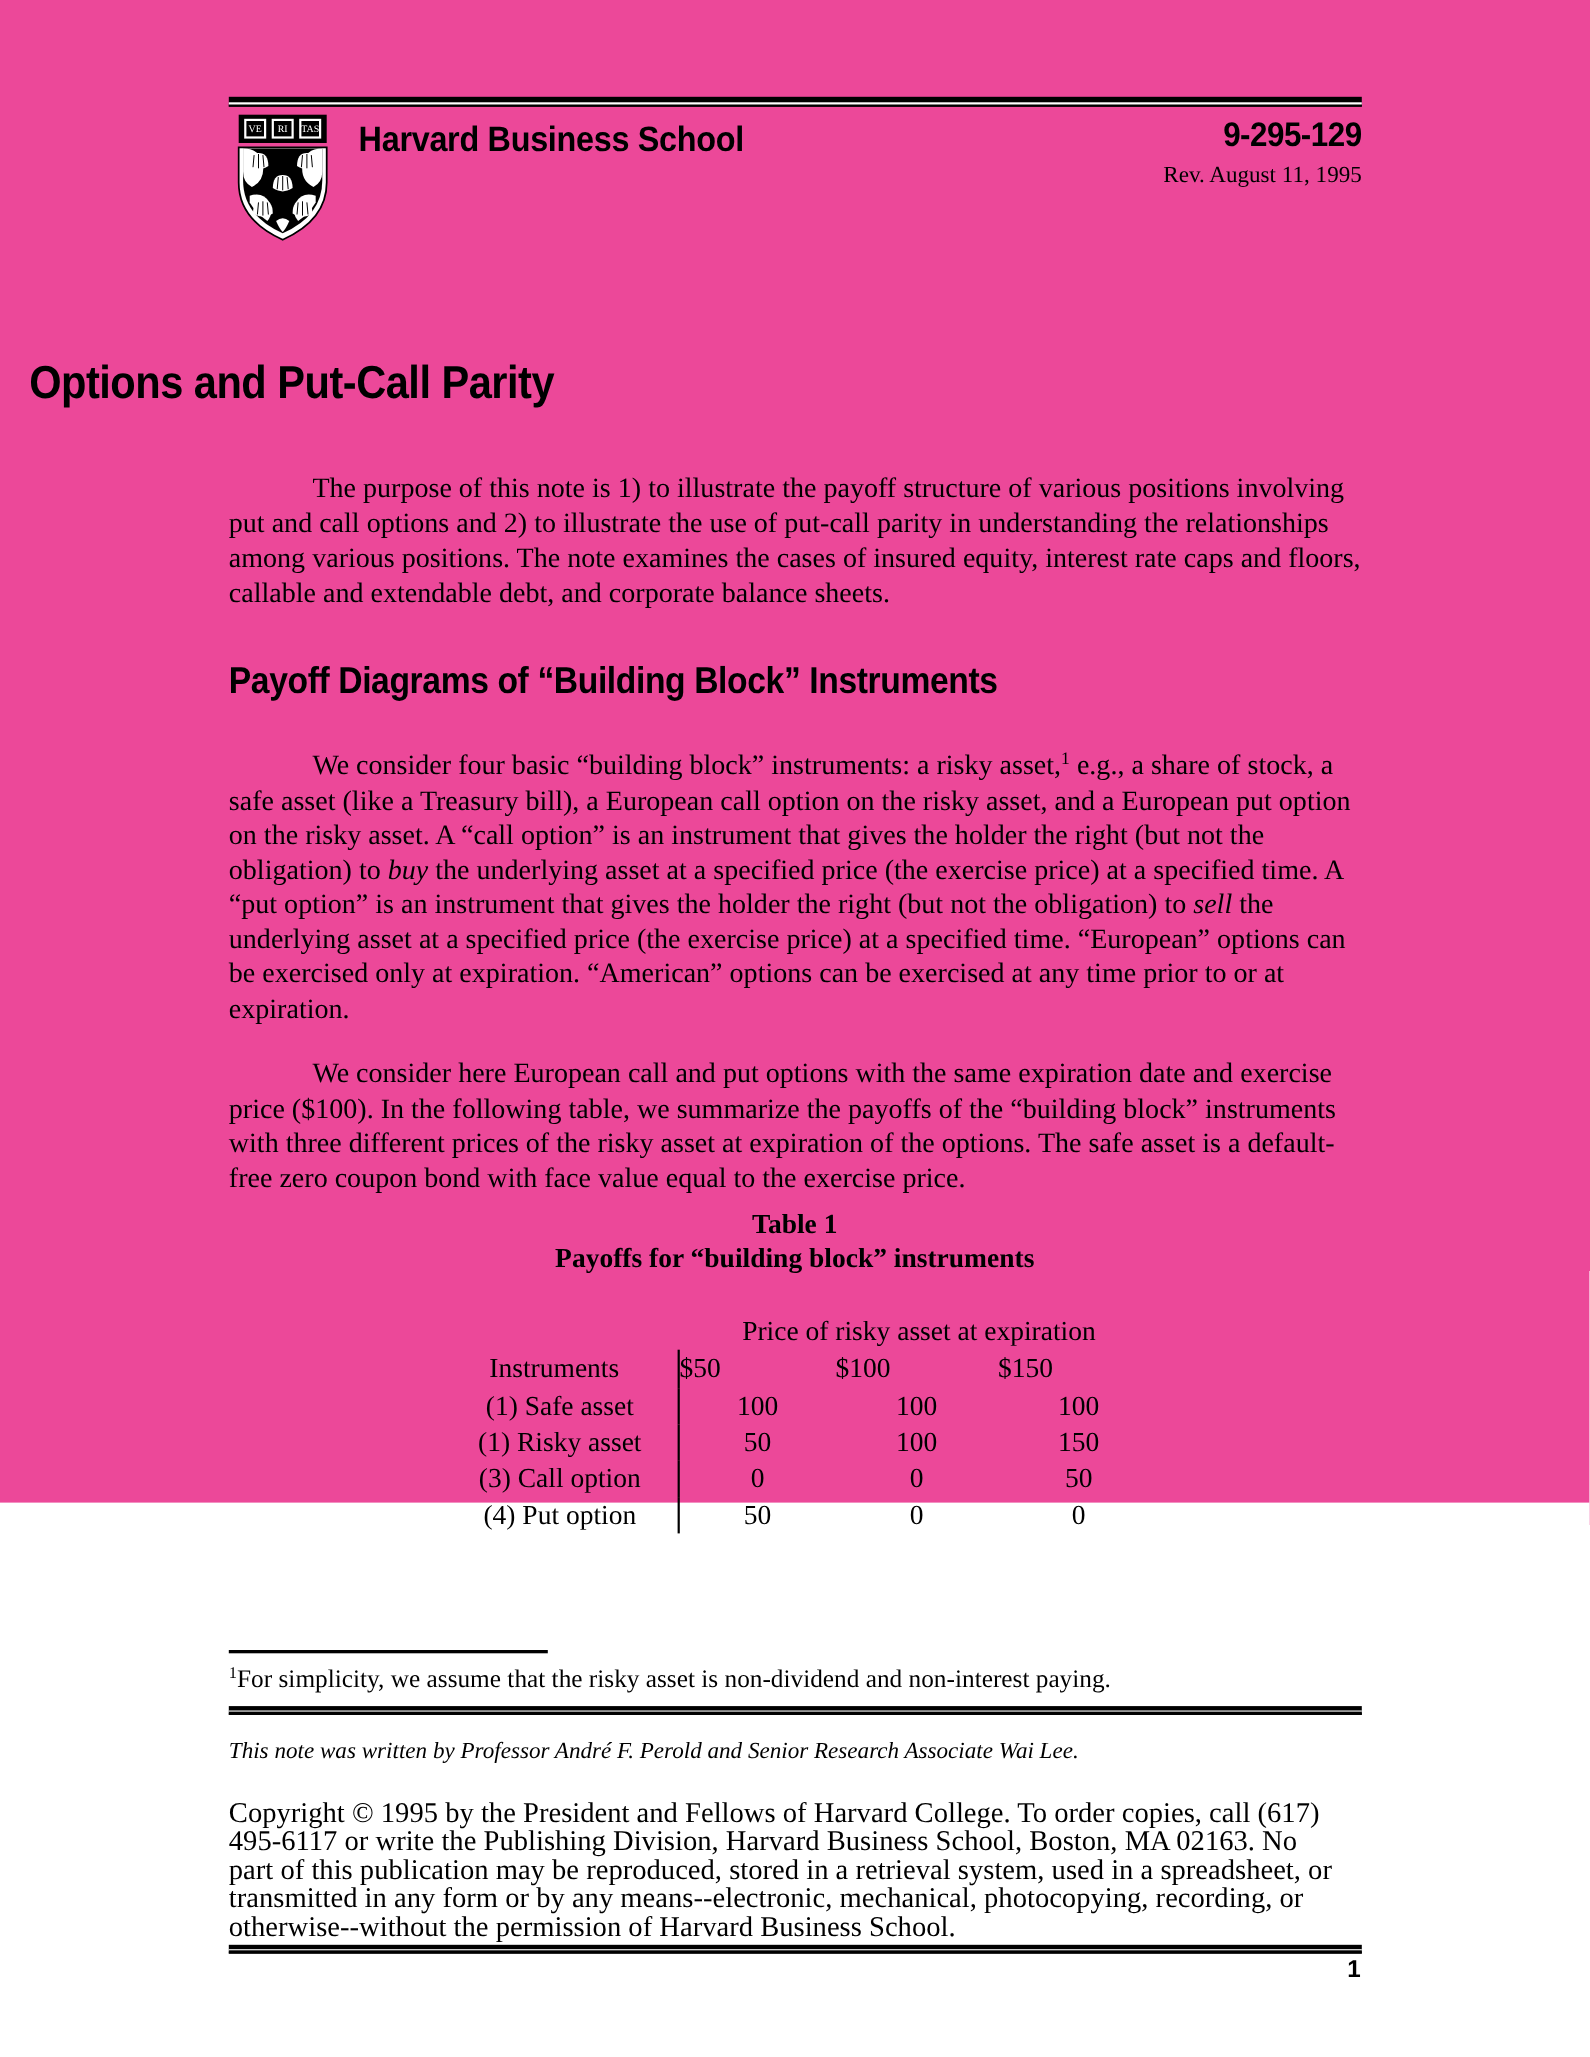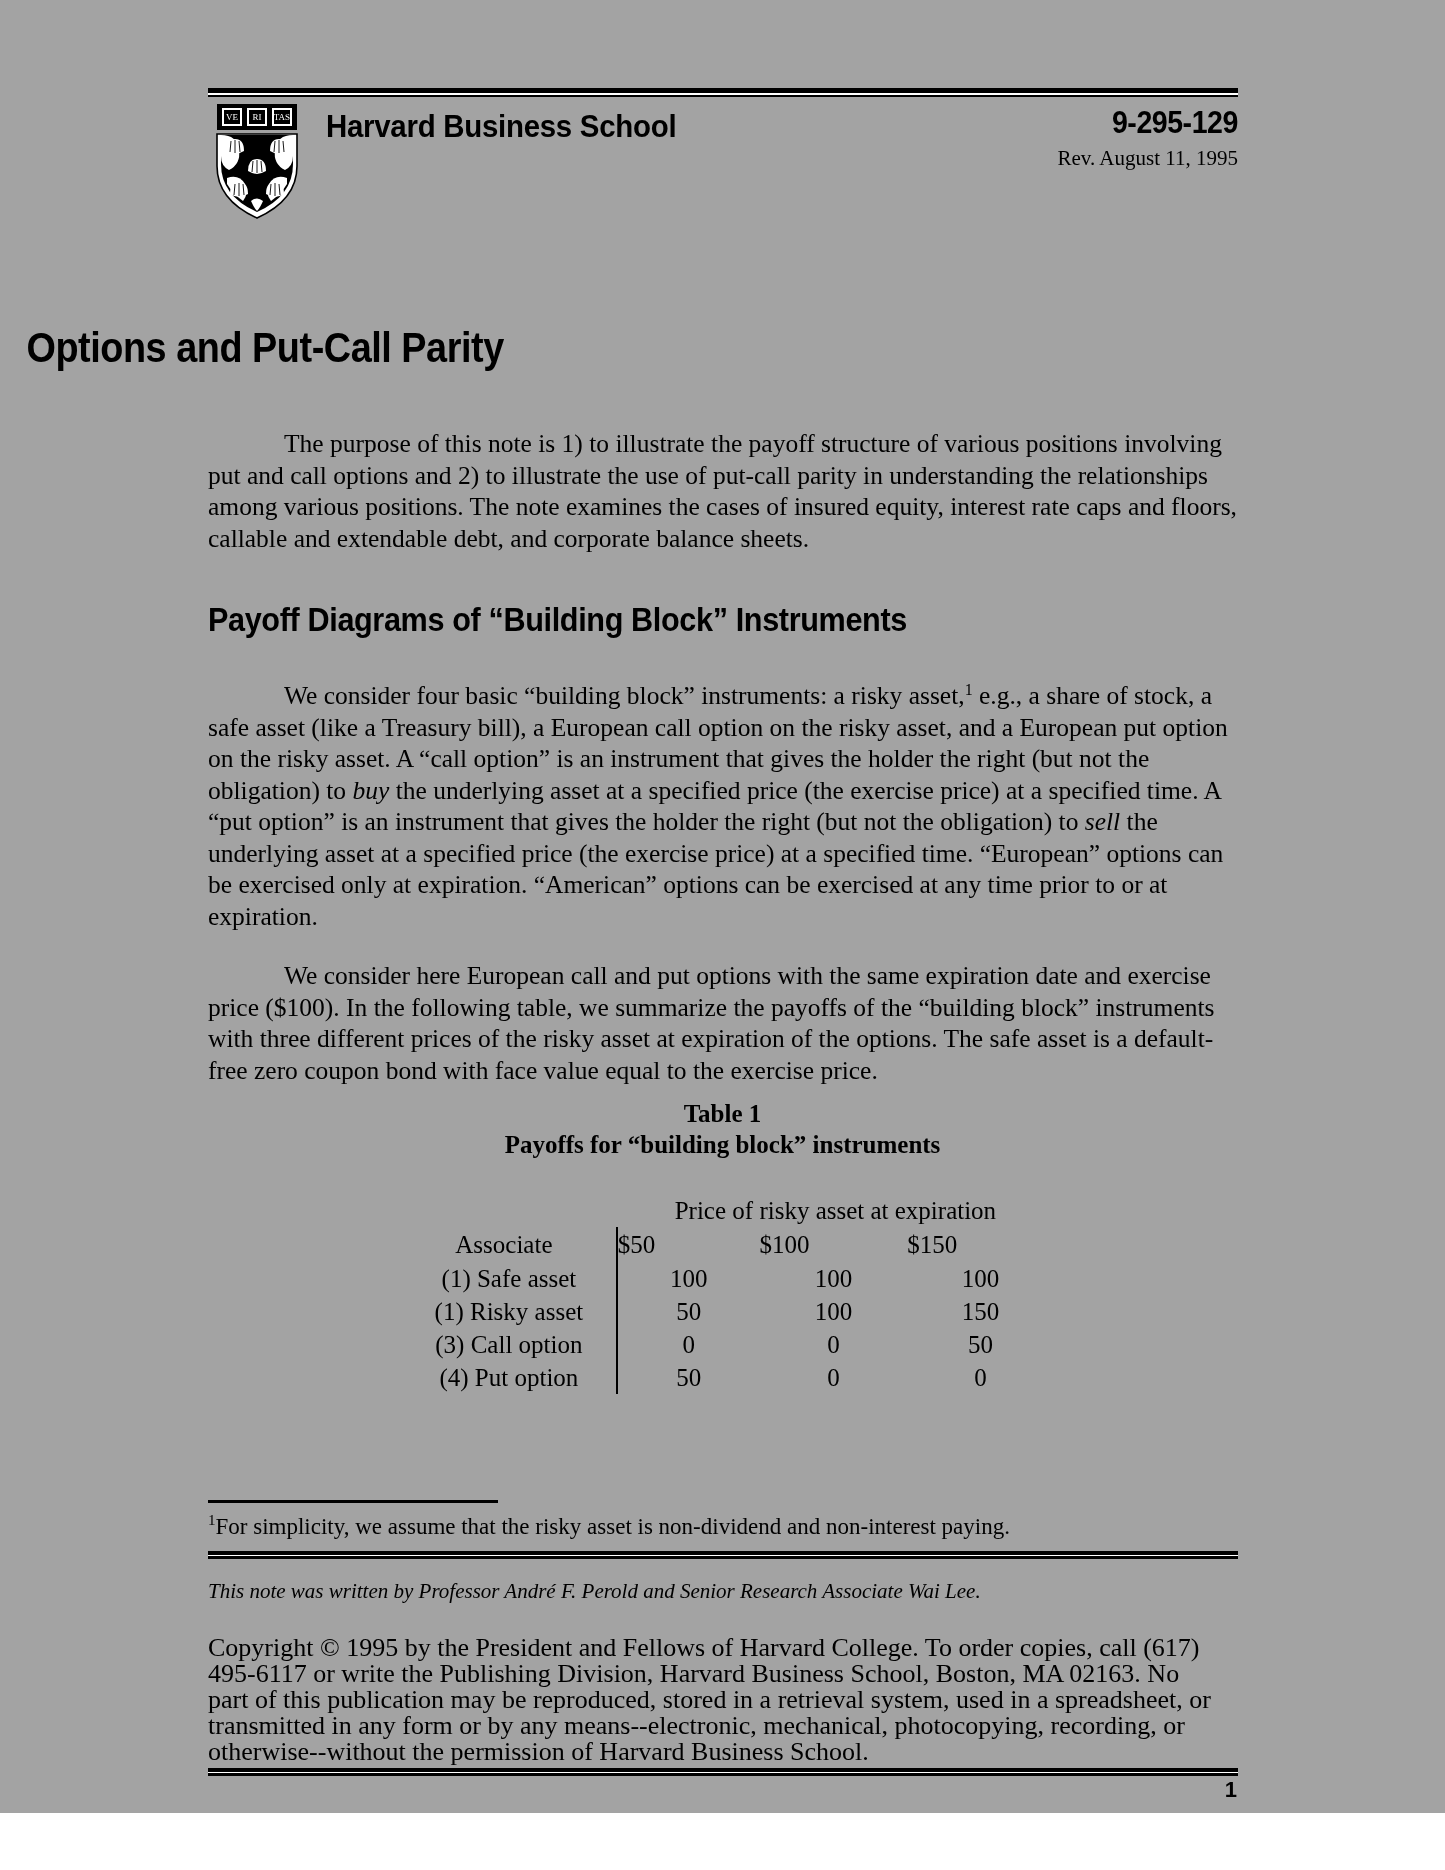--- a/index.html
+++ b/index.html
@@ -14,22 +14,22 @@
     position: relative;
     font-family: "Liberation Serif", "DejaVu Serif", serif;
     color: #000000;
     overflow: hidden;
   }
 
   .page {
     position: absolute;
     left: 0; top: 0;
     width: 1445px;
-    height: 1813px;
-    background: #a3a3a3;
+    height: 1366px;
+    background: #ec4899;
   }
 
   
   .header {
     position: absolute;
     left: 208px;
     top: 88px;
     width: 1030px;
     height: 150px;
   }
@@ -407,21 +407,21 @@
   </div>
 
   <div class="payoff-table-wrap">
     <table class="payoff">
       <tbody>
         <tr class="tb-outer-top">
           <td class="left-edge" style="width:225px; height:32px;"></td>
           <td class="grp-head right-edge" colspan="3">Price of risky asset at expiration</td>
         </tr>
         <tr class="hdr-sep">
-          <td class="inst-head left-edge">Associate</td>
+          <td class="inst-head left-edge">Instruments</td>
           <td class="col-head first" style="width:142px;">$50</td>
           <td class="col-head" style="width:148px;">$100</td>
           <td class="col-head right-edge" style="width:147px;">$150</td>
         </tr>
 
         <tr>
           <td class="inst-cell left-edge">(1) Safe asset</td>
           <td class="val-cell first">100</td>
           <td class="val-cell">100</td>
           <td class="val-cell right-edge">100</td>

